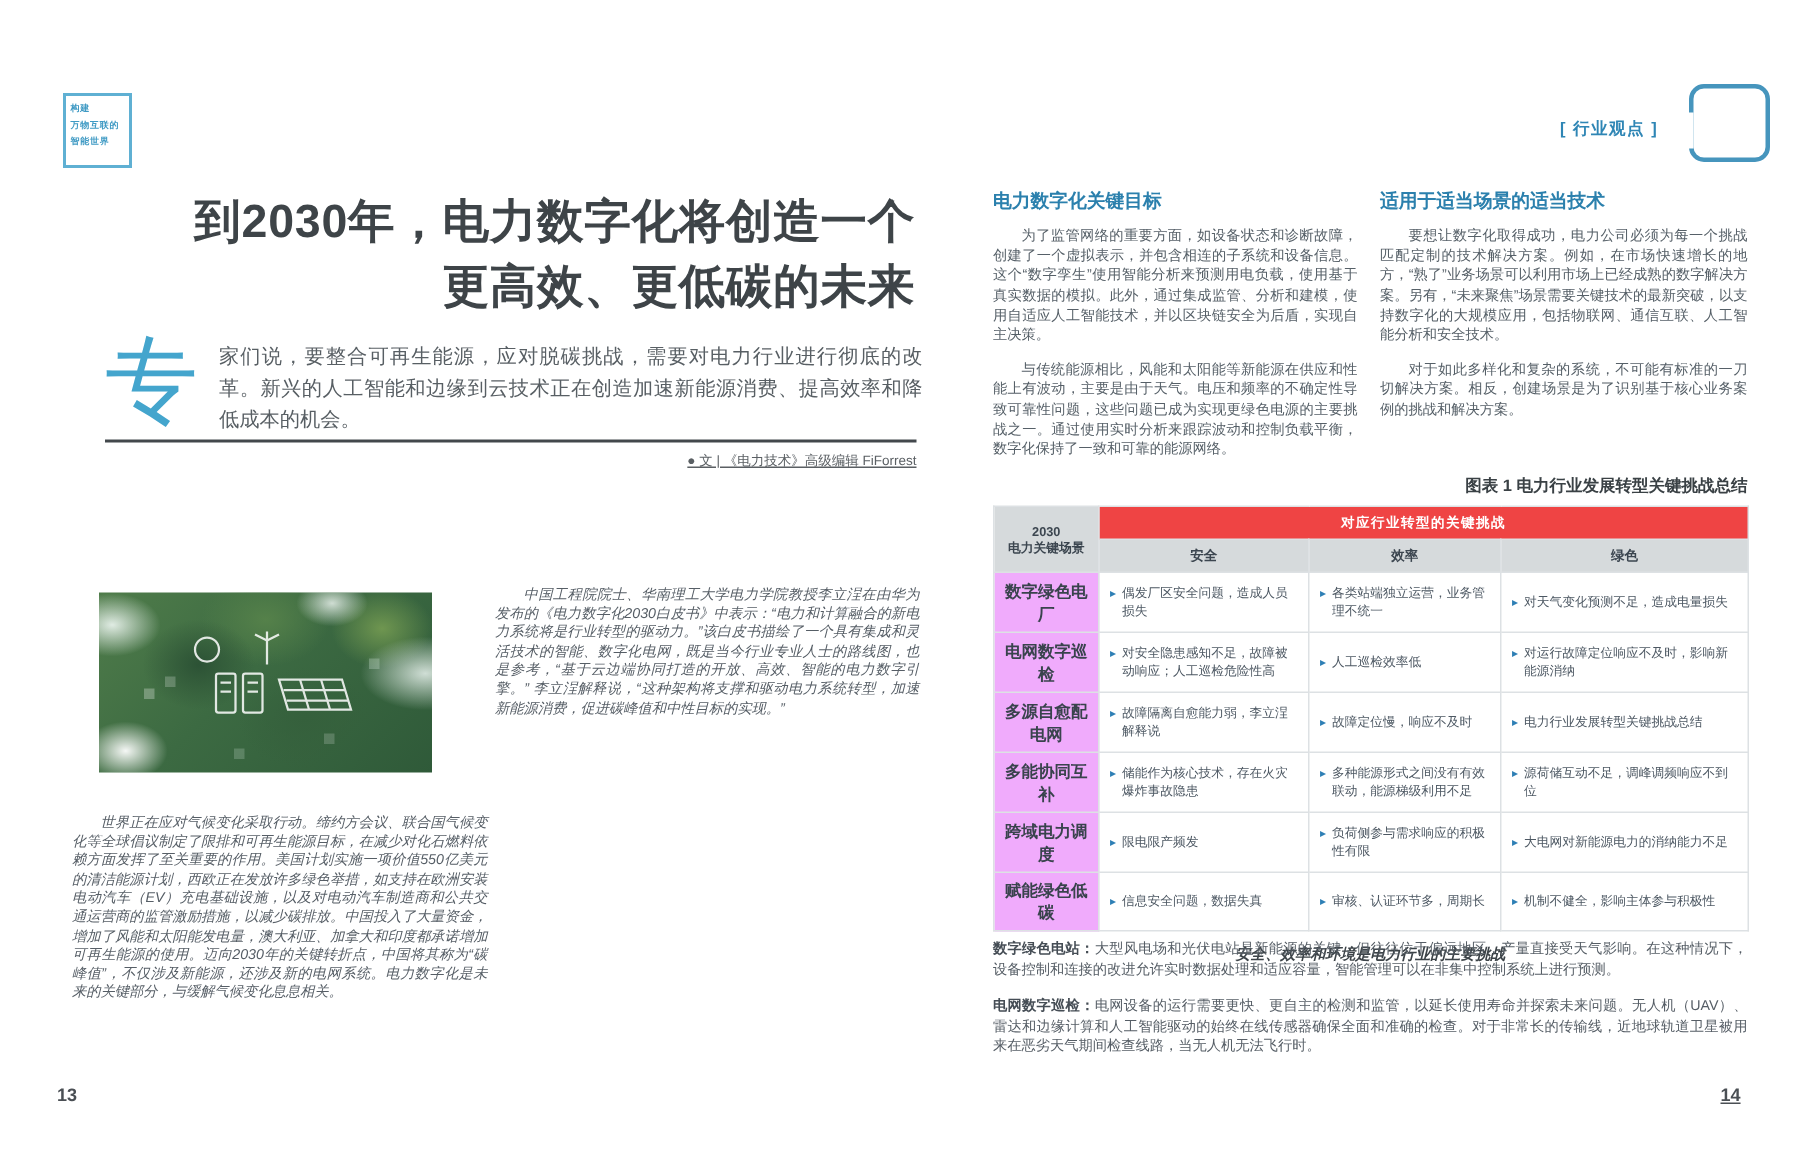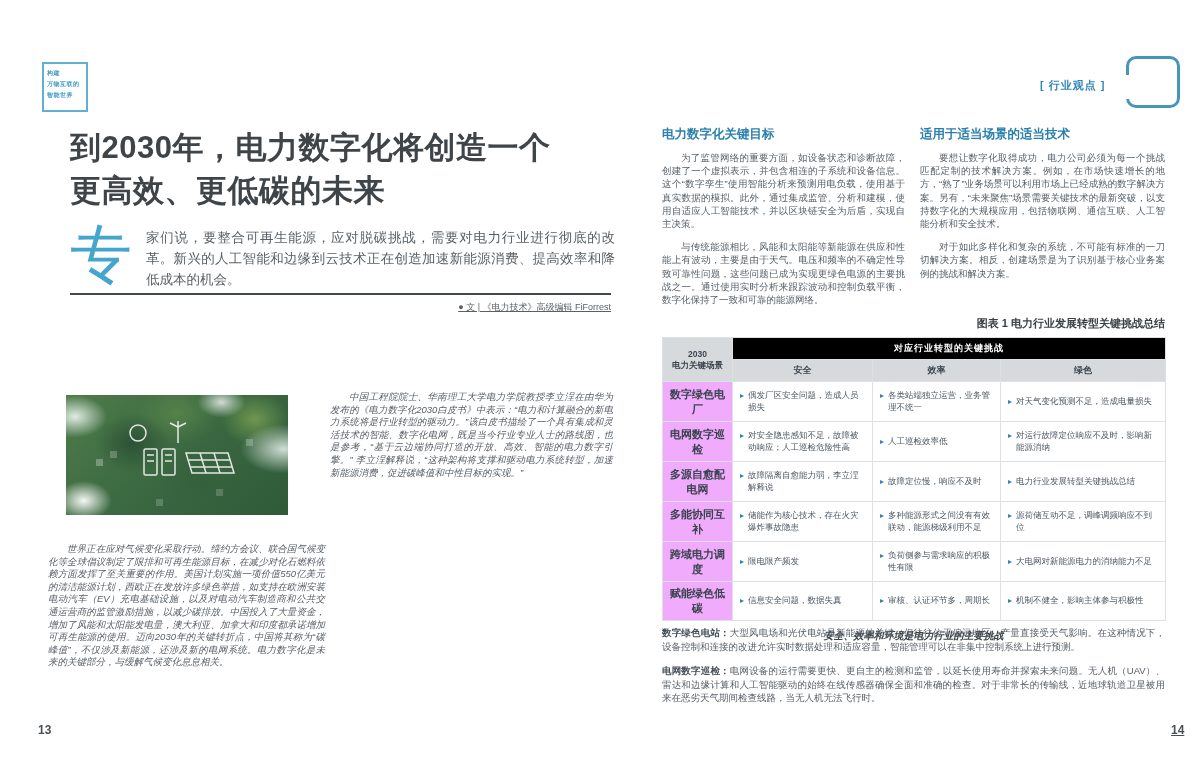--- a/index.html
+++ b/index.html
@@ -7,21 +7,21 @@
        font-family:"Liberation Sans","DejaVu Sans",sans-serif;color:#59616a;}
   .sheet{position:absolute;inset:0;background:#ffffff;}
 
   
   .page-left{position:absolute;left:38px;top:60px;width:575px;height:700px;}
   .logo-box{position:absolute;left:4px;top:2px;width:36px;height:38px;
             border:2px solid #5fb0d3;padding:4px 3px;box-sizing:content-box;}
   .logo-box div{font-size:6px;line-height:1.8;color:#3f9ac4;font-weight:bold;letter-spacing:.5px;}
   .title{position:absolute;left:32px;top:66px;margin:0;width:540px;
          font-size:31px;line-height:43px;font-weight:700;color:#3e4448;letter-spacing:.5px;}
-  .title span{display:block;}
+  .title span{display:block;text-align:right;}
   .intro{position:absolute;left:32px;top:165px;width:545px;display:flex;}
   .dropcap{font-size:62px;line-height:60px;color:#44a5cd;font-weight:400;
            margin-right:14px;flex:0 0 auto;}
   .intro p{margin:2px 0 0 0;font-size:13.5px;line-height:21px;color:#585f64;text-align:justify;}
   .rule{position:absolute;left:32px;top:233px;width:541px;height:2px;background:#43484c;}
   .byline{position:absolute;left:32px;top:241px;width:541px;text-align:right;
           font-size:9px;color:#5a5f63;text-decoration:underline;}
   .col-a{position:absolute;left:10px;top:335px;width:277px;}
   .col-b{position:absolute;left:292px;top:331px;width:283px;}
   .bodytext{margin:0;font-size:9.5px;line-height:12.6px;color:#565e66;
@@ -39,21 +39,21 @@
       radial-gradient(45px 35px at 85% 20%, #6f9650, rgba(0,0,0,0) 75%),
       radial-gradient(55px 40px at 50% 15%, #55814a, rgba(0,0,0,0) 78%),
       linear-gradient(135deg,#4f7c4a 0%,#3c6a42 45%,#2f5a39 100%);}
   .forest .pix{position:absolute;left:30px;top:64px;width:7px;height:7px;background:rgba(255,255,255,.28);
       box-shadow:14px -8px rgba(255,255,255,.22), 150px -20px rgba(210,230,215,.30),
                  120px 30px rgba(255,255,255,.18), 60px 40px rgba(220,235,225,.22);}
   .forest svg{position:absolute;left:50px;top:26px;opacity:.85;}
 
   .pageno{position:absolute;top:663px;font-size:12px;font-weight:700;color:#4a4f54;}
   .pageno.pl{left:0;}
-  .pageno.pr{left:509px;text-decoration:underline;}
+  .pageno.pr{left:485px;text-decoration:underline;}
 
   
   .page-right{position:absolute;left:662px;top:60px;width:503px;height:700px;}
   .section-tag{position:absolute;left:378px;top:18px;font-size:11px;color:#2f86b5;
                letter-spacing:1px;font-weight:bold;}
   .tab-mark{position:absolute;left:464px;top:-4px;width:48px;height:46px;
             border:3px solid #4695bd;border-radius:10px;}
   .tab-mark::before{content:"";position:absolute;left:-3px;top:16px;width:3px;height:24px;background:#fff;}
   .rcol{position:absolute;top:66px;}
   .rcol1{left:0;width:243px;}
@@ -61,21 +61,21 @@
   .rcol h3{margin:0 0 8px 0;font-size:12.5px;color:#2b80ad;font-weight:700;}
   .rcol p{margin:0 0 10px 0;font-size:9.5px;line-height:13.2px;color:#566068;
           text-align:justify;text-indent:2em;}
 
   .figure{position:absolute;left:0;top:256px;width:503px;}
   .fig-title{font-size:11px;font-weight:700;color:#3a4145;margin-bottom:6px;text-align:right;}
   table.ch{border-collapse:collapse;width:503px;table-layout:fixed;}
   table.ch th,table.ch td{border:1px solid #dde1e4;}
   th.corner{width:70px;background:#d6dadc;color:#3c4650;font-size:8.5px;line-height:11px;
             font-weight:700;text-align:center;padding:2px;}
-  th.teal{background:#000000;color:#ffffff;font-size:9px;font-weight:700;height:19px;
+  th.teal{background:#ef4444;color:#ffffff;font-size:9px;font-weight:700;height:19px;
           letter-spacing:1px;}
   th.sub{background:#d6dadc;color:#3c4650;font-size:9px;font-weight:700;height:19px;text-align:center;}
   td.lbl{background:#f0abfc;color:#39434d;font-size:11px;font-weight:700;text-align:center;padding:4px 2px;}
   td.cell{background:#fff;padding:8px 7px;vertical-align:middle;border-left-style:dashed;border-left-color:#ccd2d6;}
   .cellflex{display:flex;align-items:flex-start;}
   .arr{color:#2e7fb5;font-size:8px;line-height:11.5px;margin-right:4px;flex:0 0 auto;}
   .ctext{font-size:8.5px;line-height:11.5px;color:#4d5863;text-align:left;}
   .fig-caption{margin-top:8px;text-align:center;font-size:10px;font-weight:700;color:#3c4348;font-style:italic;}
 
   .notes{position:absolute;left:0;top:566px;width:503px;}

